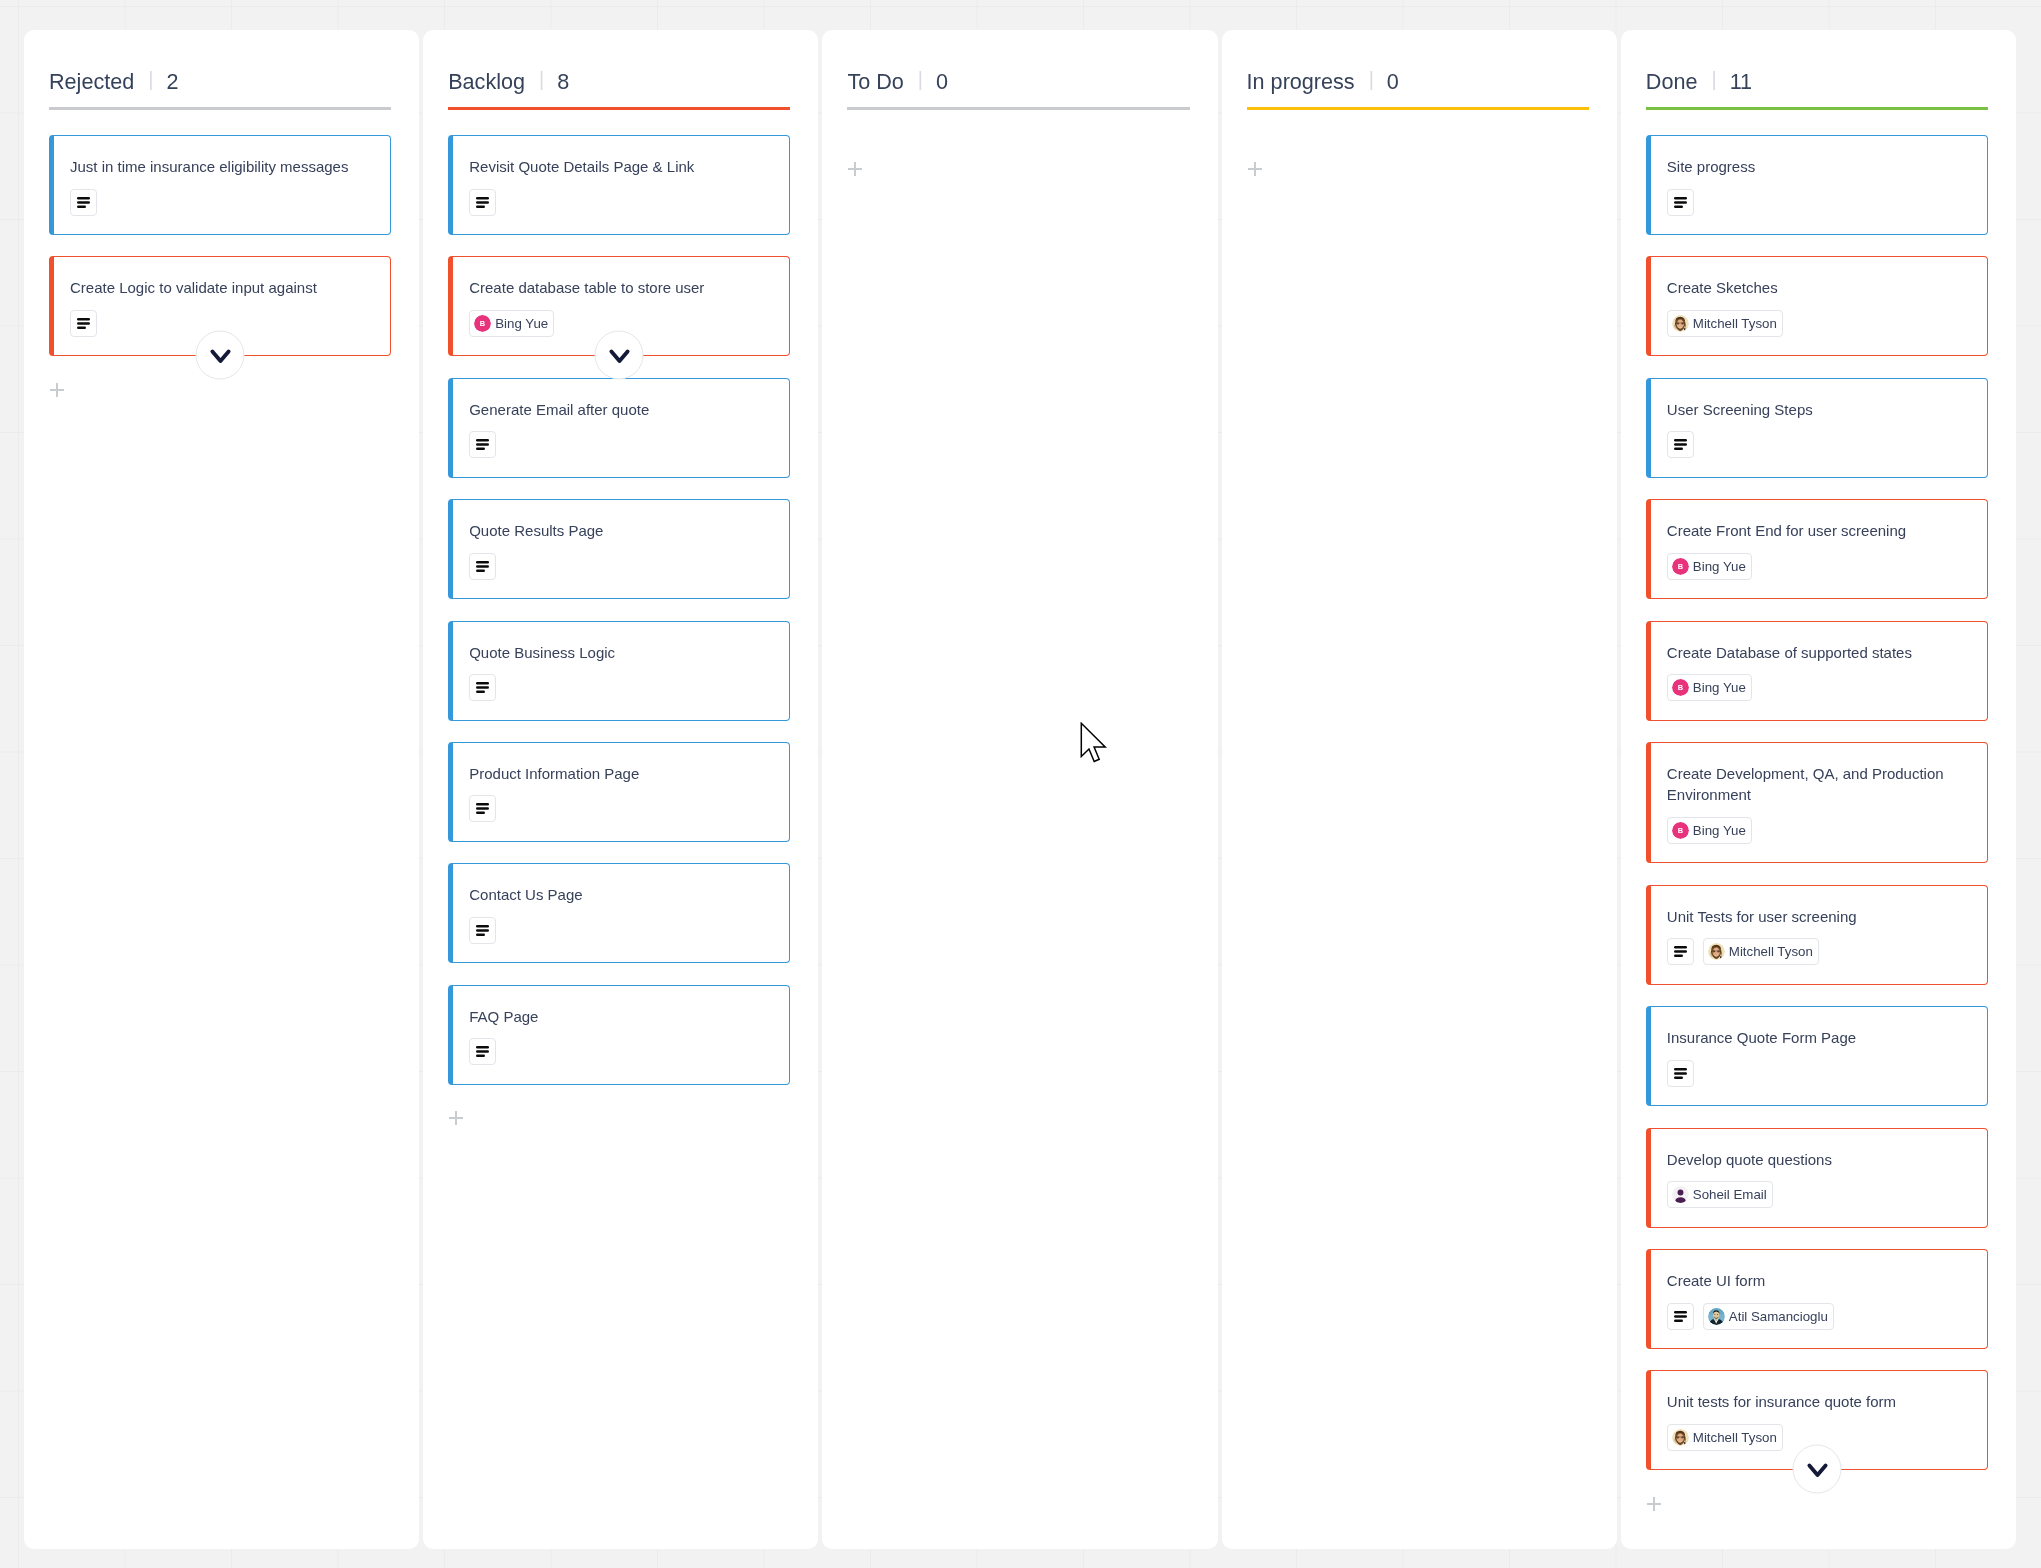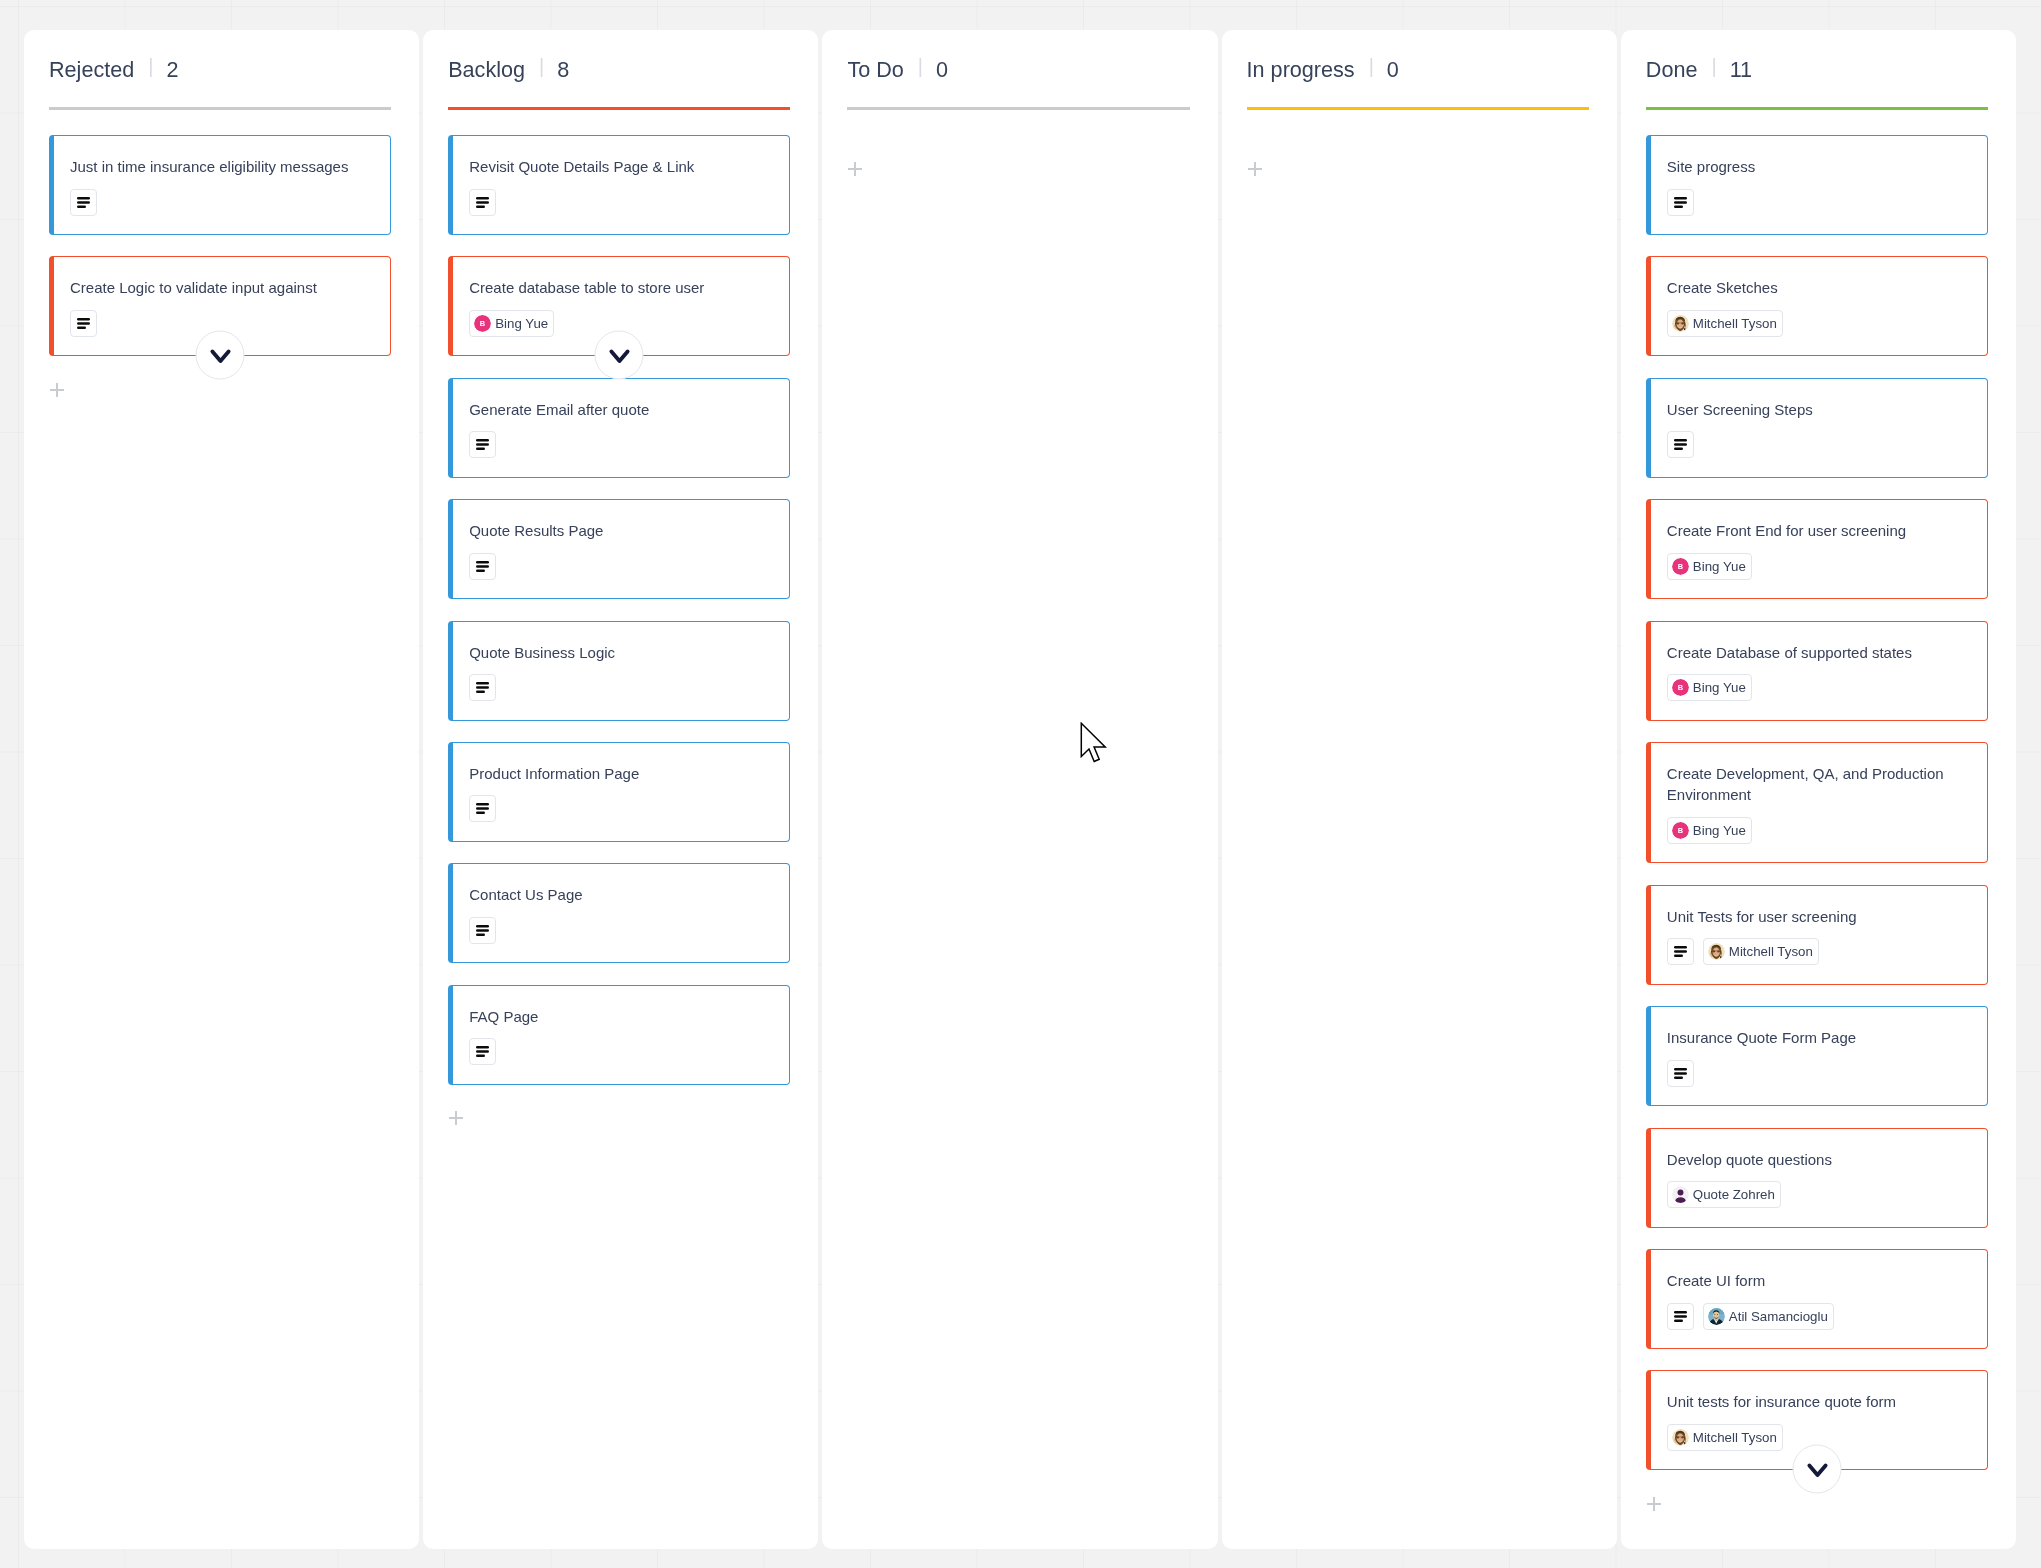--- a/index.html
+++ b/index.html
@@ -27,21 +27,21 @@
   .column {
     background: #ffffff;
     border-radius: 10px;
     flex: 1 1 0;
     min-width: 0;
     padding: 0 28px 0 25px;
     position: relative;
     overflow: visible;
   }
   .col-head {
-    display: flex; align-items: flex-start;
+    display: flex; align-items: center;
     height: 49px;
     margin-top: 27px;
     font-size: 21.6px;
     color: #36425a;
     white-space: nowrap;
   }
   .col-title { font-weight: 400; }
   .col-sep { color: #d8dbe0; margin: 0 13px 0 14px; font-size: 20px; position:relative; top:-2px; }
   .col-count { font-weight: 400; }
   .col-rule { height: 3px; margin-top: 1px; border-radius: 0; }
@@ -383,21 +383,21 @@
         </div>
         <div class="card" style="border-color:#f0502c">
           <div class="card-title">Develop quote questions</div>
           <div class="chips">
             <span class="chip">
               <svg class="av" viewBox="0 0 24 24">
                 <circle cx="12" cy="12" r="12" fill="#f3f0f4"></circle>
                 <circle cx="12" cy="9.2" r="4.2" fill="#4b1e52"></circle>
                 <ellipse cx="12" cy="20.5" rx="7.2" ry="4.6" fill="#4b1e52"></ellipse>
               </svg>
-              <span>Quote Zohreh</span>
+              <span>Soheil Email</span>
             </span>
           </div>
         </div>
         <div class="card" style="border-color:#f0502c">
           <div class="card-title">Create UI form</div>
           <div class="chips">
             <span class="chip icononly">
               <svg width="13" height="13" viewBox="0 0 13 13">
                 <rect x="0" y="1.0" width="13" height="2.6" rx="1.3" fill="#0b0b0b"></rect>
                 <rect x="0" y="5.2" width="13" height="2.6" rx="1.3" fill="#0b0b0b"></rect>

